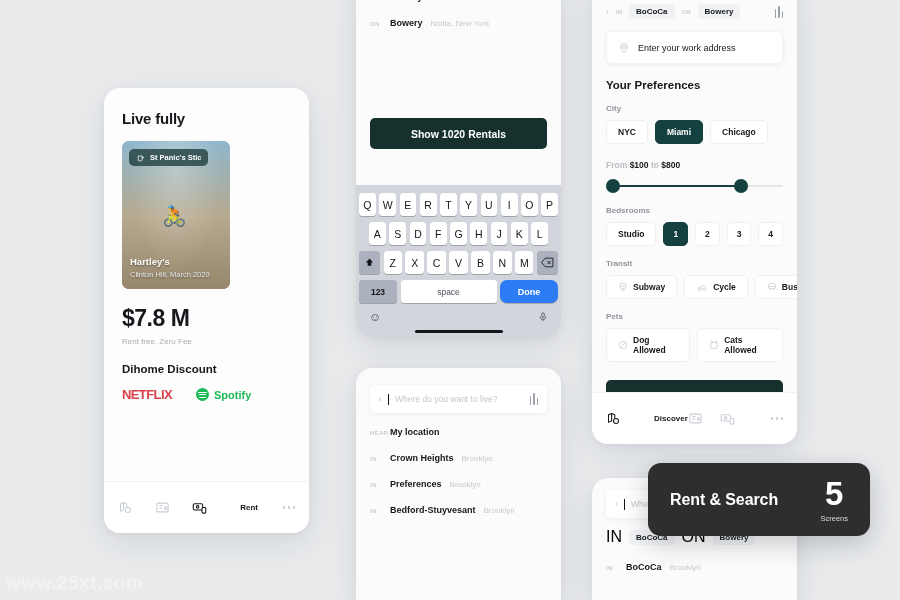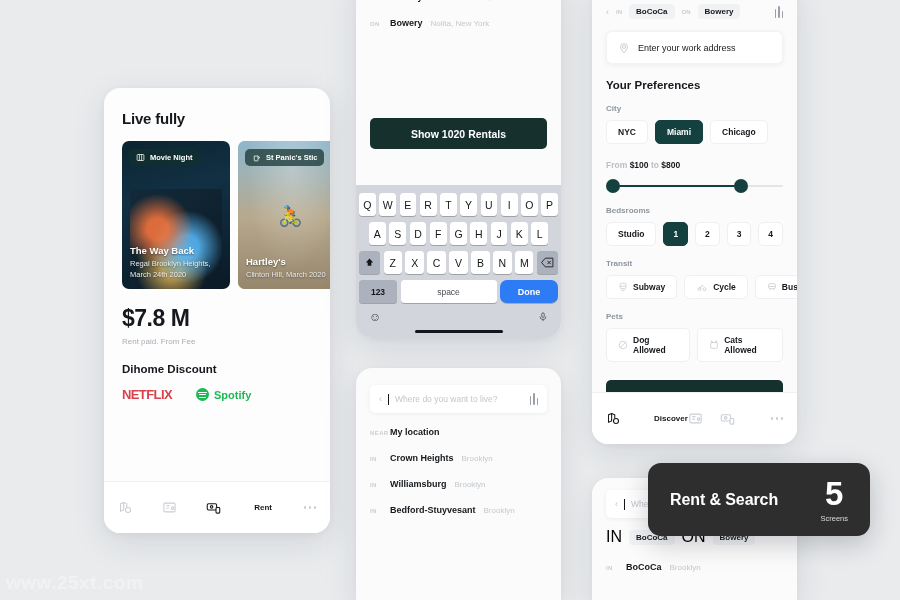--- a/index.html
+++ b/index.html
@@ -20,21 +20,21 @@
   
   .phone {
     position: absolute;
     background: #fafafa;
     border-radius: 16px;
     overflow: hidden;
     box-shadow: 0 10px 34px rgba(30,40,55,.10), 0 2px 8px rgba(30,40,55,.05);
   }
 
   
-  #phone-left { left: 104px; top: 88px; width: 226px; height: 445px; background:#fdfdfd;}
+  #phone-left { left: 104px; top: 88px; width: 205px; height: 445px; background:#fdfdfd;}
   .p1-pad { padding: 22px 18px 0 18px; }
   .p1-title { font-size: 15px; font-weight: 700; color: #15181c; letter-spacing:-.2px;}
   .p1-sub { margin-top: 7px; font-size: 8.5px; line-height: 1.55; color: #a8adb4; }
   .cards { display: flex; gap: 8px; margin-top: 14px; }
   .ecard {
     position: relative; width: 108px; height: 148px; border-radius: 7px;
     overflow: hidden; flex: none;
   }
   .ecard.c1 { background: linear-gradient(165deg,#0b2430 0%,#123044 35%,#0a1a24 100%); }
   .ecard.c2 { background: linear-gradient(180deg,#8fb7cc 0%,#b7a98d 55%,#9f8f73 100%); }
@@ -189,37 +189,20 @@
   svg { display:block; }
 </style>
 </head>
 <body>
 
 <div class="phone" id="phone-left">
   <div class="p1-pad">
     <div class="p1-title">Live fully</div>
 
     <div class="cards">
-      <div class="ecard c1">
-        <div class="art1"></div>
-        <div class="chip-ev">
-          <span>
-            <svg width="9" height="9" viewBox="0 0 24 24" fill="none" stroke="#fff" stroke-width="2">
-                <rect x="3" y="4" width="18" height="16" rx="2"></rect>
-                <line x1="9" y1="4" x2="9" y2="20"></line>
-                <line x1="15" y1="4" x2="15" y2="20"></line>
-              </svg>
-          </span>
-          <span>Movie Night</span>
-        </div>
-        <div class="meta">
-          <div class="t">The Way Back</div>
-          <div class="d">Regal Brooklyn Heights, March 24th 2020</div>
-        </div>
-      </div>
 
       <div class="ecard c2">
         <div class="art2"></div>
         <div class="cyclist">🚴</div>
         <div class="chip-ev">
           <span>
             <svg width="9" height="9" viewBox="0 0 24 24" fill="none" stroke="#fff" stroke-width="2">
                 <path d="M6 8h10v11a2 2 0 0 1-2 2H8a2 2 0 0 1-2-2z"></path>
                 <path d="M16 10h2a2 2 0 0 1 0 4h-2"></path>
               </svg>
@@ -227,21 +210,21 @@
           <span>St Panic's Stic</span>
         </div>
         <div class="meta">
           <div class="t">Hartley's</div>
           <div class="d">Clinton Hill, March 2020</div>
         </div>
       </div>
     </div>
 
     <div class="price">$7.8 M</div>
-    <div class="price-sub">Rent paid. From Fee</div>
+    <div class="price-sub">Rent free. Zero Fee</div>
     <div class="disc-title">Dihome Discount</div>
     <div class="brands">
       <div class="netflix">NETFLIX</div>
       <div class="spotify">
         <span class="dot">
             <span></span>
           </span>
         <span>Spotify</span>
       </div>
     </div>
@@ -383,21 +366,21 @@
       <span class="nm">My location</span>
       <span class="sec"></span>
     </div>
     <div class="mrow">
       <span class="pre">IN</span>
       <span class="nm">Crown Heights</span>
       <span class="sec">Brooklyn</span>
     </div>
     <div class="mrow">
       <span class="pre">IN</span>
-      <span class="nm">Williamsburg</span>
+      <span class="nm">Preferences</span>
       <span class="sec">Brooklyn</span>
     </div>
     <div class="mrow">
       <span class="pre">IN</span>
       <span class="nm">Bedford-Stuyvesant</span>
       <span class="sec">Brooklyn</span>
     </div>
   </div>
 </div>
 

